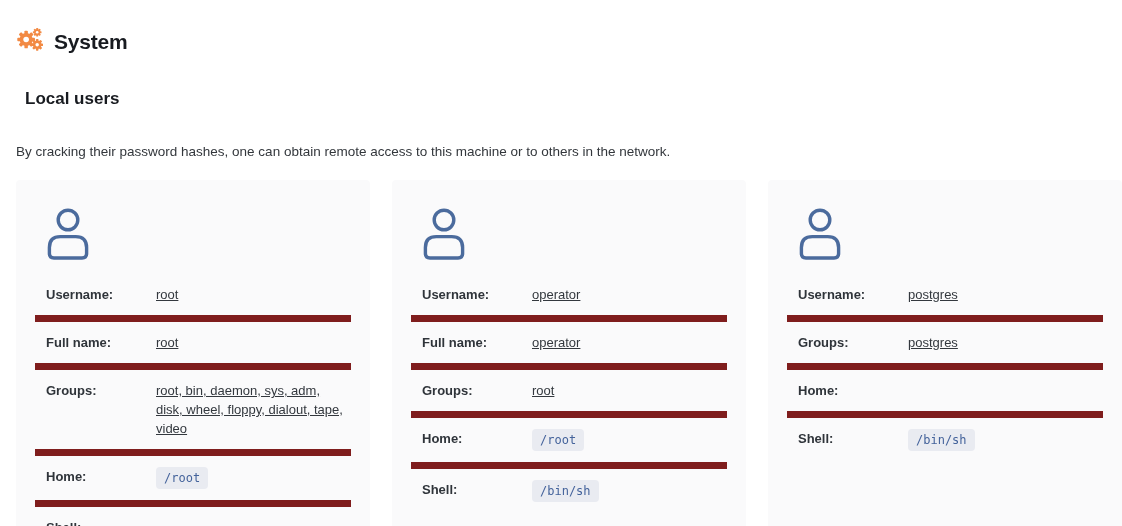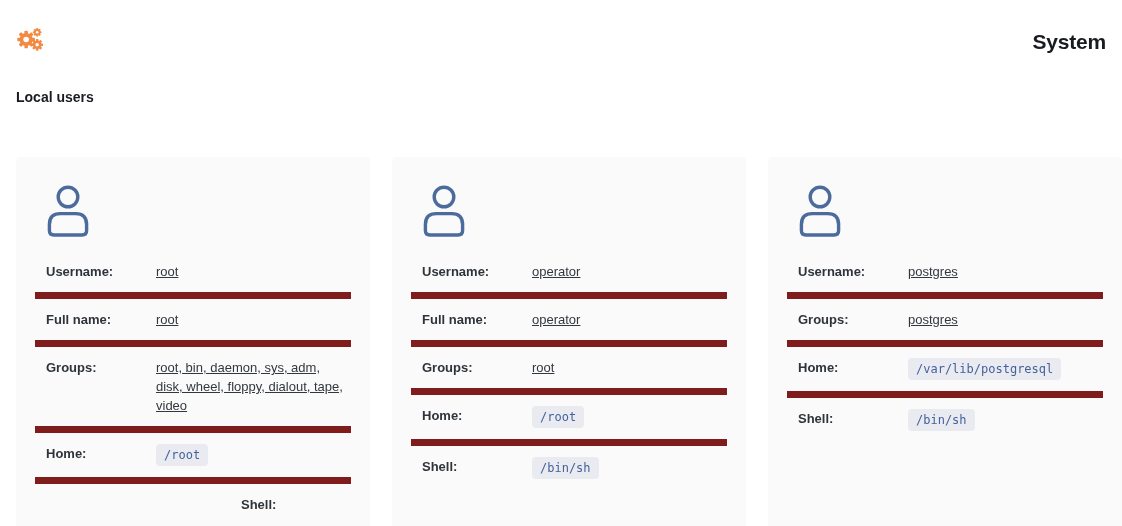--- a/index.html
+++ b/index.html
@@ -10,32 +10,31 @@
     overflow: hidden;
     background: #ffffff;
     font-family: "Liberation Sans", sans-serif;
     color: #33383e;
   }
   .page-header {
     display: flex;
     align-items: center;
     gap: 11px;
     padding: 27px 16px 0 16px;
-    justify-content: space-between;
   }
   .page-header .title {
     margin: 0;
     font-size: 21px;
     font-weight: 700;
     color: #181b20;
     letter-spacing: -0.2px;
   }
   .section-heading {
-    margin: 33px 16px 0 16px;
-    font-size: 14px;
+    margin: 33px 16px 0 25px;
+    font-size: 17px;
     font-weight: 700;
     color: #181b20;
   }
   .section-description {
     margin: 14px 16px 0 16px;
     font-size: 13.5px;
     line-height: 19px;
     color: #33373c;
   }
   .cards {
@@ -52,21 +51,20 @@
   }
   .card .user-icon-wrap {
     margin: 2px 0 0 11px;
     height: 52px;
   }
   .rows { margin-top: 14px; }
   .row {
     display: flex;
     align-items: flex-start;
     padding: 11px 0 11px 11px;
-    justify-content: flex-end;
   }
   .row + .row { border-top: 7px solid #7f1d1d; }
   .row .field-label {
     flex: 0 0 110px;
     font-size: 13px;
     font-weight: 700;
     color: #2f343a;
     line-height: 19px;
   }
   .row .field-value {
@@ -122,20 +120,21 @@
       </g>
     </svg>
   </span>
   <h1 class="title">System</h1>
 </header>
 
 <h2 class="section-heading">Local users</h2>
 
 <p class="section-description">
   <br>
+  <span>By cracking their password hashes, one can obtain remote access to this machine or to others in the network.</span>
 </p>
 
 <div class="cards">
 
   <div class="card">
     <div class="user-icon-wrap">
       <svg width="44" height="52" viewBox="0 0 44 52" aria-hidden="true">
         <circle cx="22" cy="12" r="9.8" fill="none" stroke="#4b6b9d" stroke-width="3.4"></circle>
         <path d="M3.4,45.5 L3.4,39.5 Q3.4,28.6 14.3,28.6 L29.7,28.6 Q40.6,28.6 40.6,39.5 L40.6,45.5 Q40.6,50 36.1,50 L7.9,50 Q3.4,50 3.4,45.5 Z" fill="none" stroke="#4b6b9d" stroke-width="3.4"></path>
       </svg>
@@ -205,21 +204,20 @@
       <div class="row">
         <div class="field-label">Username:</div>
         <div class="field-value">postgres</div>
       </div>
       <div class="row">
         <div class="field-label">Groups:</div>
         <div class="field-value">postgres</div>
       </div>
       <div class="row">
         <div class="field-label">Home:</div>
-        <div class="field-value"><code class="chip">/var/lib/postgresql</code></div>
       </div>
       <div class="row">
         <div class="field-label">Shell:</div>
         <div class="field-value"><code class="chip">/bin/sh</code></div>
       </div>
     </div>
   </div>
 
 </div>
 

